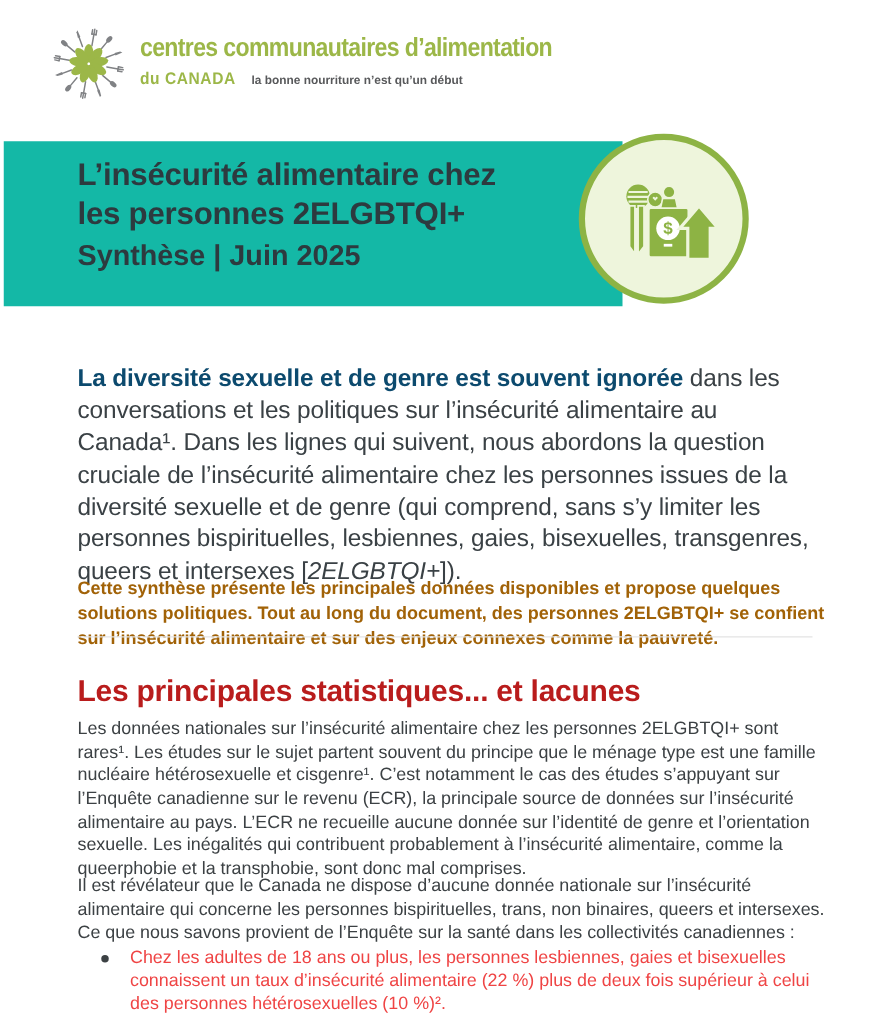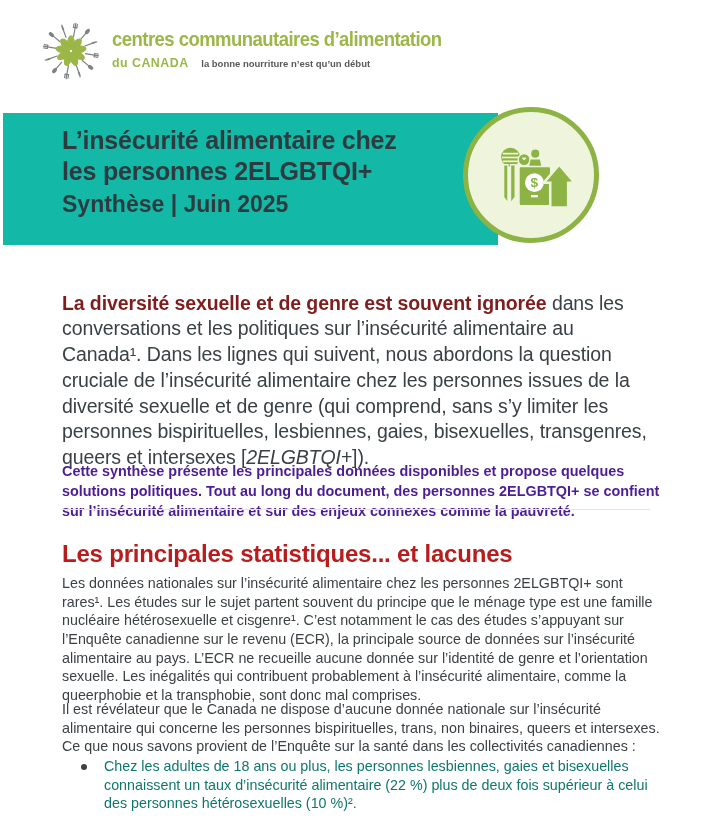--- a/index.html
+++ b/index.html
@@ -32,39 +32,39 @@
   .badge-circle{
     position:absolute;left:463px;top:107px;width:136px;height:136px;border-radius:50%;
     background:#eef5dc;border:5px solid #8db344;box-sizing:border-box;
     display:flex;align-items:center;justify-content:center;
   }
   
   .intro{
     position:absolute;left:62px;top:271px;width:594px;
     color:#3a4145;font-size:19.5px;line-height:25.8px;letter-spacing:-0.1px;
   }
-  .intro b{color:#7f1d1d;}
+  .intro b{color:#0c4a6e;}
   .note{
     position:absolute;left:62px;top:448px;width:608px;
-    color:#4c1d95;font-weight:bold;font-size:14.4px;line-height:19.8px;
+    color:#a16207;font-weight:bold;font-size:14.4px;line-height:19.8px;
   }
   .divider{position:absolute;left:62px;top:509px;width:588px;height:0;border-top:1px solid #e4e4e4;}
   .section-heading{
     position:absolute;left:62px;top:520px;
     color:#b91c1c;font-weight:700;font-size:24px;letter-spacing:-0.2px;
   }
   .body-para{
     position:absolute;left:62px;width:604px;
     color:#3c4144;font-size:14.3px;line-height:18.6px;
   }
   .para1{top:560px;}
   .para2{top:686px;}
   .bullet-row{
     position:absolute;left:62px;top:757px;width:588px;display:flex;
-    color:#0f766e;font-size:14.3px;line-height:18.6px;
+    color:#ef4444;font-size:14.3px;line-height:18.6px;
   }
   .bullet-dot{
     flex:0 0 auto;width:6px;height:6px;border-radius:50%;background:#3c4144;
     margin:7px 0 0 19px;
   }
   .bullet-text{margin-left:17px;width:546px;}
 </style>
 </head>
 <body>
 

